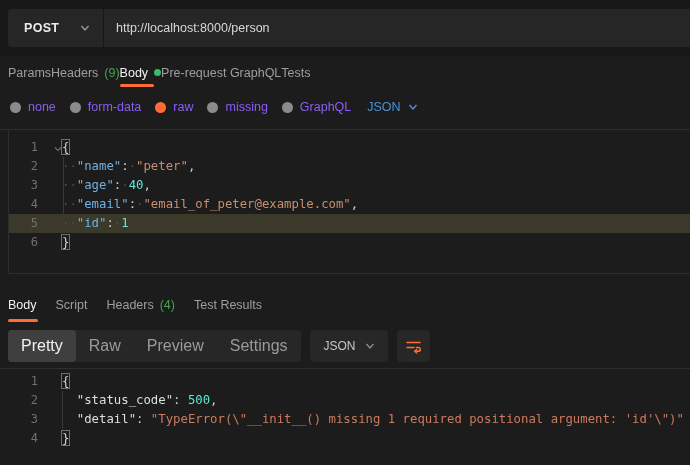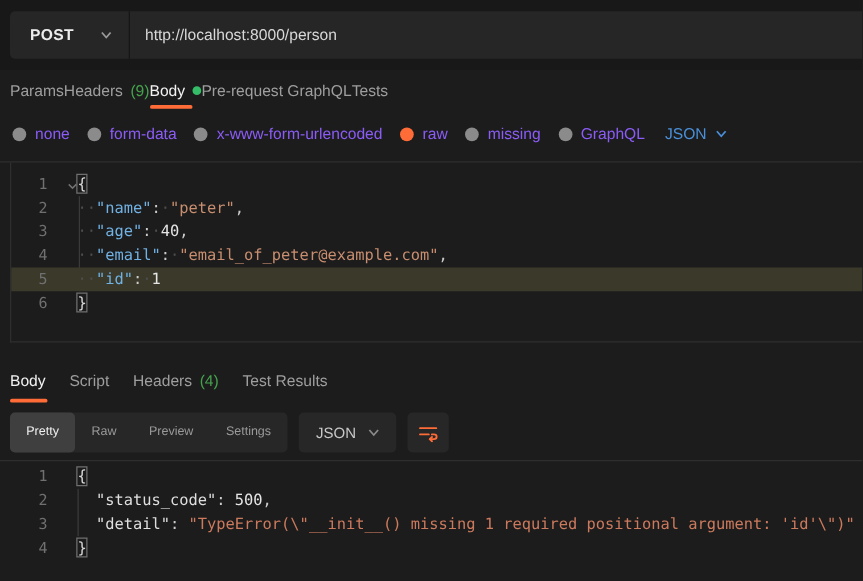--- a/index.html
+++ b/index.html
@@ -42,37 +42,37 @@
   .cl { height:19px; line-height:19px; white-space:pre; position:relative; }
   .cl.hl { background:#3a392a; }
   .ln { display:inline-block; text-align:right; color:#707070; font-size:12px; vertical-align:top; }
   .req-editor .ln { width:29px; }
   .resp-editor .ln { width:38px; }
   .lc { display:inline-block; margin-left:24px; white-space:pre; vertical-align:top; }
   .t-key { color:#71b1e3; }
   .t-rkey { color:#dfdfdf; }
   .t-str { color:#c98e70; }
   .t-rstr { color:#cc7a5e; }
-  .t-num { color:#e5e5e5; }
+  .t-num { color:#5eead4; }
   .t-punc { color:#cccccc; }
   .t-ws { color:#4e4e4e; }
   .t-brace { color:#d8d8d8; outline:1px solid #6f6f6f; }
   .fold { position:absolute; left:44px; top:3px; width:12px; height:12px; color:#707070; }
   .indent-guide { position:absolute; width:1px; background:#3a3a3a; }
   .ig-req { left:54px; top:27px; height:76px; }
   .ig-resp { left:62px; top:22px; height:38px; }
 
   
   .resp-tabs { left:8px; top:288px; height:34px; display:flex; gap:19px; align-items:center; }
   .resp-tabs .tab-underline { width:30px; }
 
   
   .resp-toolbar { left:8px; top:330px; height:32px; display:flex; gap:9px; }
   .seg { display:flex; background:#272727; border-radius:4px; align-items:center; }
-  .seg-item { padding:0 13px; height:32px; line-height:32px; font-size:10px; color:#9a9a9a; border-radius:4px; cursor:pointer; }
+  .seg-item { padding:0 13px; height:32px; line-height:32px; font-size:16px; color:#9a9a9a; border-radius:4px; cursor:pointer; }
   .seg-item.active { background:#3f3f3f; color:#f0f0f0; }
   .json-box { display:flex; align-items:center; gap:8px; background:#272727; border-radius:4px; padding:0 12px 0 14px; height:32px; font-size:12px; color:#c8c8c8; cursor:pointer; }
   .icon-btn { width:33px; height:32px; background:#272727; border-radius:4px; display:flex; align-items:center; justify-content:center; cursor:pointer; }
 </style>
 </head>
 <body>
 
 <div class="abs top-strip"></div>
 
 <div class="abs url-bar">
@@ -107,24 +107,20 @@
 </div>
 
 <div class="abs radio-row">
   <div class="radio">
       <span class="rdot"></span>
       <span>none</span>
     </div>
   <div class="radio">
       <span class="rdot"></span>
       <span>form-data</span>
-    </div>
-  <div class="radio">
-      <span class="rdot"></span>
-      <span>x-www-form-urlencoded</span>
     </div>
   <div class="radio selected">
       <span class="rdot"></span>
       <span>raw</span>
     </div>
   <div class="radio">
       <span class="rdot"></span>
       <span>missing</span>
     </div>
   <div class="radio">

